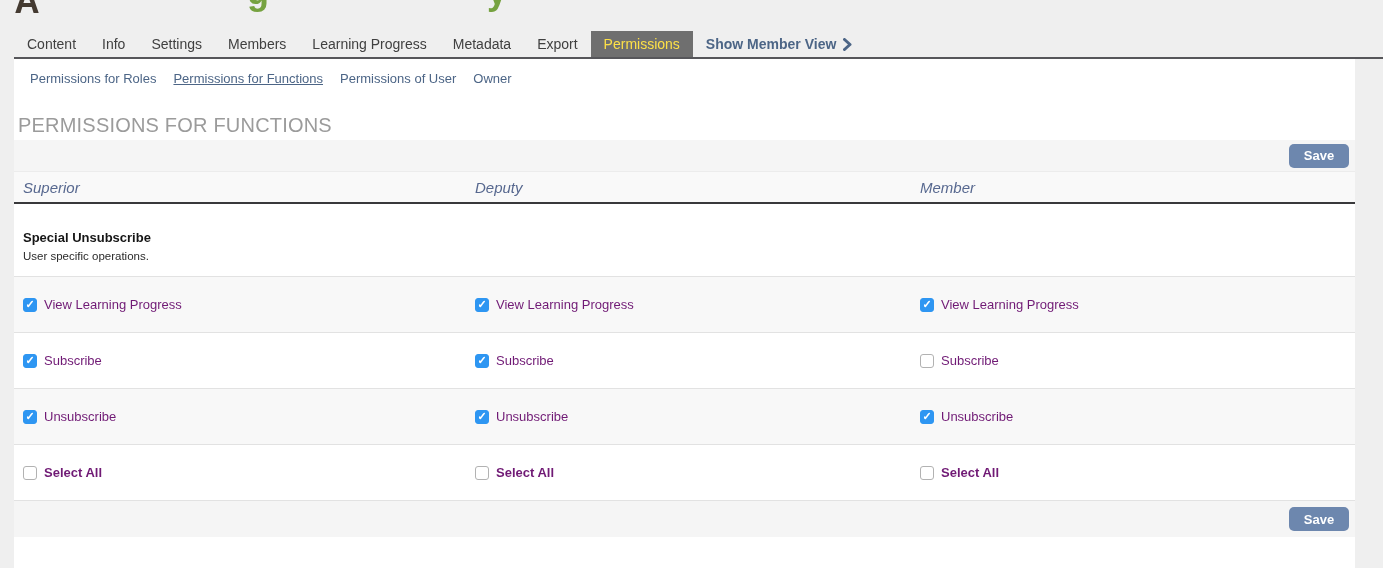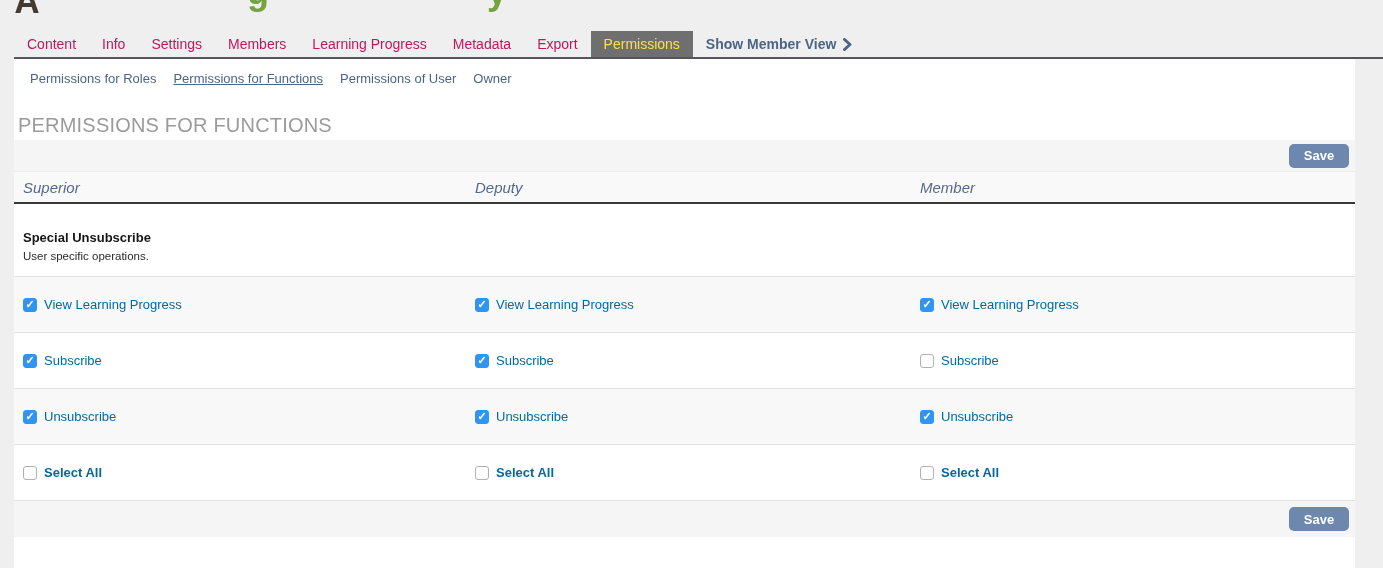--- a/index.html
+++ b/index.html
@@ -22,21 +22,21 @@
     font-size:36px; line-height:36px; font-weight:bold;
   }
 
   
   .tabbar {
     position:absolute; left:14px; right:0; top:31px; height:28px;
     display:flex; align-items:flex-end;
     border-bottom:2px solid #56565a;
   }
   .tab {
-    font-size:14px; color:#be185d;
+    font-size:14px; color:#404040;
     padding:5px 13px; cursor:pointer; white-space:nowrap;
   }
   .tab.active {
     background:#6f6f6f; color:#fde047;
   }
   .memberview {
     font-size:14px; color:#4c6586; font-weight:bold;
     padding:5px 13px; cursor:pointer; white-space:nowrap;
     display:flex; align-items:center; gap:7px;
   }
@@ -95,21 +95,21 @@
   .perm-row {
     display:grid; grid-template-columns:452px 445px 1fr;
     align-items:center; min-height:56px;
     border-bottom:1px solid #e2e2e2;
   }
   .perm-row.odd { background:#f8f8f8; }
   .perm-row.even { background:#ffffff; }
   .cell {
     display:flex; align-items:center; gap:7px; padding-left:9px;
   }
-  .cell-label { font-size:13px; color:#0369a1; }
+  .cell-label { font-size:13px; color:#701a75; }
   .cell-label.bold { font-weight:bold;text-align:center; }
 
   
   .cb {
     width:14px; height:14px; border-radius:3px; cursor:pointer;
     flex:0 0 auto; position:relative;
   }
   .cb.unchecked { background:#ffffff; border:1px solid #b2b2b2; }
   .cb.checked { background:#2e96f2; border:1px solid #2e96f2; }
   .cb.checked::after {

